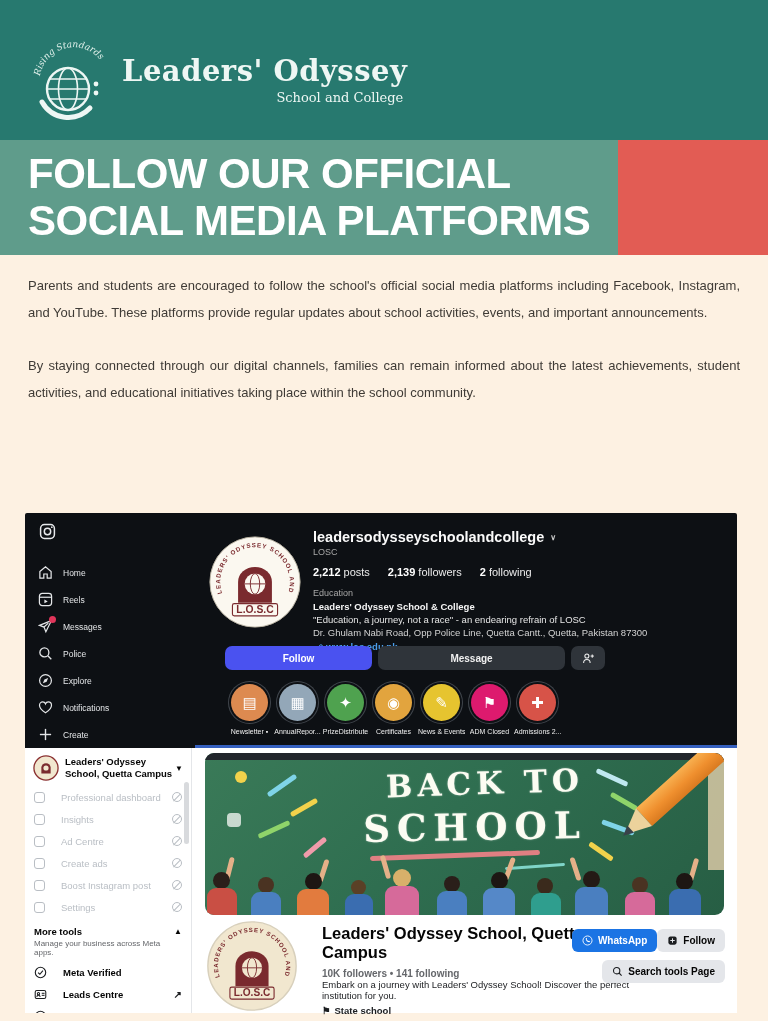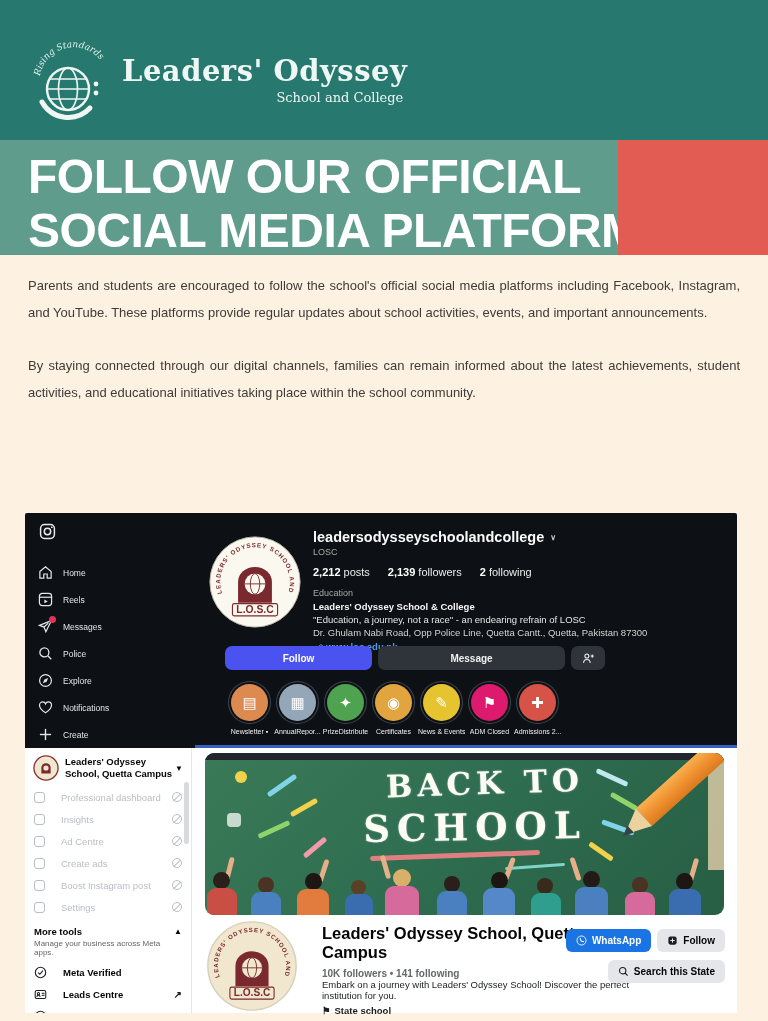--- a/index.html
+++ b/index.html
@@ -9,21 +9,21 @@
 
   
   .topbar { position:absolute; left:0; top:0; width:768px; height:140px; background:var(--teal,#27796f); }
   .logo { position:absolute; left:28px; top:36px; display:flex; align-items:center; }
   .logo-text { margin-left:8px; color:#eef7f4; }
   .logo-title { font-family:"DejaVu Serif", serif; font-size:29px; font-weight:bold; letter-spacing:.5px; }
   .logo-sub { font-family:"DejaVu Serif", serif; font-size:13px; text-align:right; margin-top:2px; padding-right:4px; }
 
   
   .banner { position:absolute; left:0; top:140px; width:768px; height:115px; background:var(--sage,#5f9c8b); }
-  .banner-text { position:absolute; left:28px; top:10px; color:#fff; font-weight:bold; font-size:48px; line-height:1.12; letter-spacing:-.5px; }
+  .banner-text { position:absolute; left:28px; top:10px; color:#fff; font-weight:bold; font-size:42px; line-height:1.12; letter-spacing:-.5px; }
   .banner-accent { position:absolute; left:618px; top:0; width:150px; height:115px; background:var(--coral,#e25c54); }
 
   
   .intro { position:absolute; left:0; top:255px; width:768px; padding:17px 28px 0 28px; color:var(--ink,#3f3b36); }
   .intro p { font-size:13px; line-height:27px; text-align:justify; }
   .intro p + p { margin-top:26px; }
 
   
   .ig-panel { position:absolute; left:25px; top:513px; width:712px; height:237px; background:var(--ig-bg,#0d1014); border-radius:2px; color:#f5f5f5; }
   .ig-applogo { position:absolute; left:14px; top:10px; color:#e8eaed; }
@@ -95,21 +95,21 @@
   .kid .head { position:absolute; border-radius:50%; }
   .kid .body { position:absolute; bottom:0; border-radius:9px 9px 0 0; }
 
   .fb-avatar { position:absolute; left:14px; top:172px; width:92px; height:92px; }
   .fb-info { position:absolute; left:130px; top:176px; width:275px; }
   .fb-title { font-size:16.5px; font-weight:bold; color:#050505; line-height:1.18; }
   .fb-followers { font-size:10px; color:#65676b; font-weight:bold; margin-top:5px; }
   .fb-bio { font-size:9.5px; color:#1c1e21; width:320px; }
   .fb-cat { display:flex; align-items:center; gap:4px; font-size:9.5px; color:#1c1e21; font-weight:bold; margin-top:4px; }
   .fb-btns { position:absolute; right:12px; top:181px; display:flex; flex-direction:column; align-items:flex-end; gap:8px; }
-  .fb-btn-row { display:flex; gap:6px; }
+  .fb-btn-row { display:flex; }
   .btn-whatsapp { height:23px; padding:0 10px; border-radius:6px; background:var(--fb-blue,#1b74e4); color:#fff; font-size:10px; font-weight:bold; display:flex; align-items:center; gap:5px; cursor:pointer; }
   .btn-gray { height:23px; padding:0 10px; border-radius:6px; background:#e4e6ea; color:#050505; font-size:10px; font-weight:bold; display:flex; align-items:center; gap:5px; cursor:pointer; }
 
   svg { display:block; }
 </style>
 </head>
 <body>
 
 <div class="page">
 
@@ -518,19 +518,19 @@
               </svg>
             <span>Follow</span>
           </div>
         </div>
         <div class="fb-btn-row">
           <div class="btn-gray">
             <svg width="11" height="11" viewBox="0 0 16 16" fill="none" stroke="#1c1e21" stroke-width="1.6">
                 <circle cx="6.8" cy="6.8" r="4.6"></circle>
                 <line x1="10.2" y1="10.2" x2="14" y2="14"></line>
               </svg>
-            <span>Search this State</span>
+            <span>Search tools Page</span>
           </div>
         </div>
       </div>
     </div>
   </section>
 </div>
 
 </body></html>

